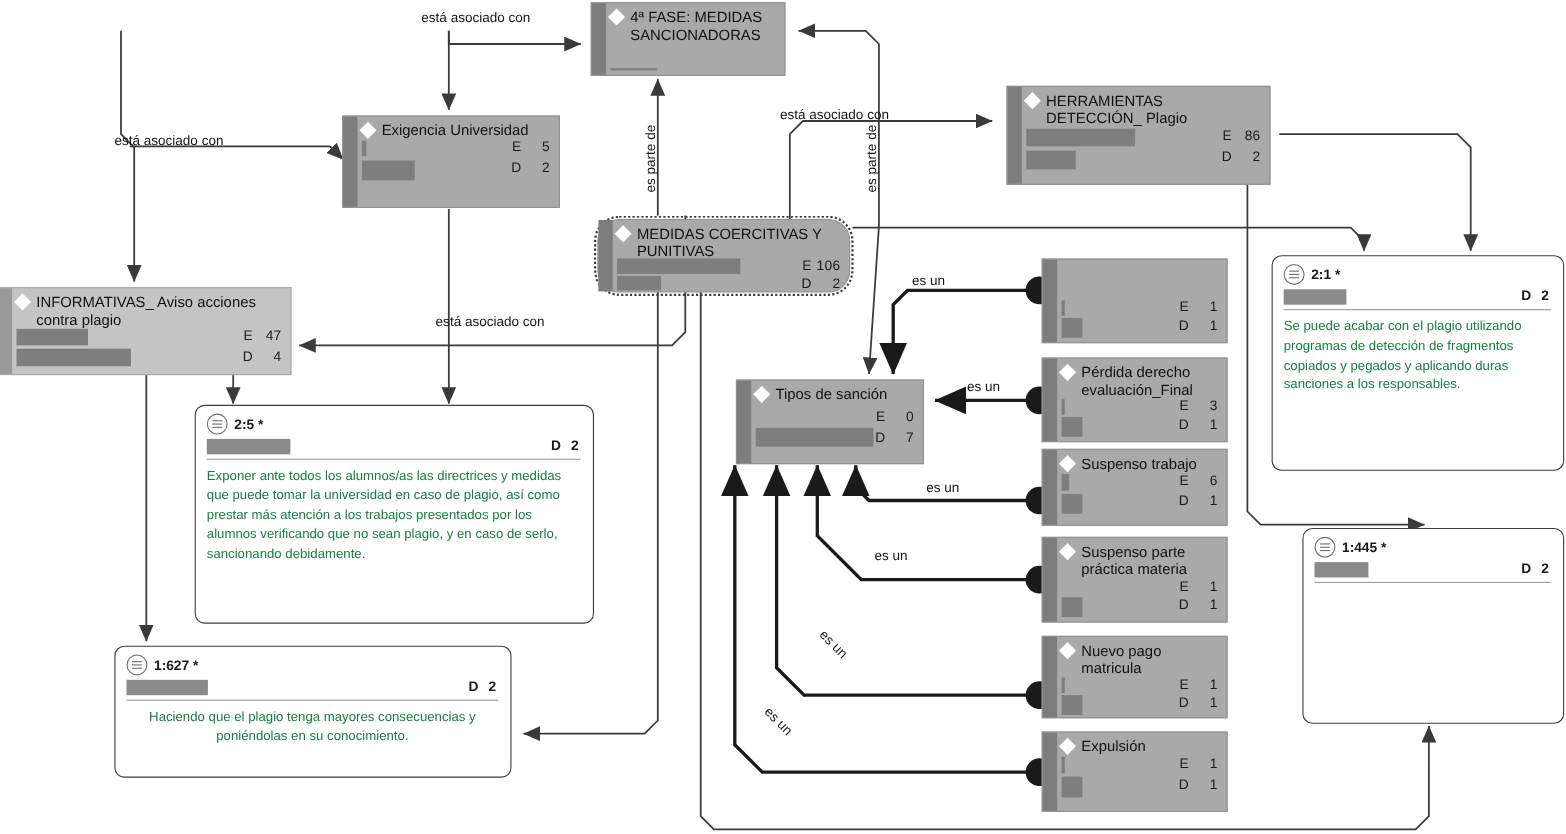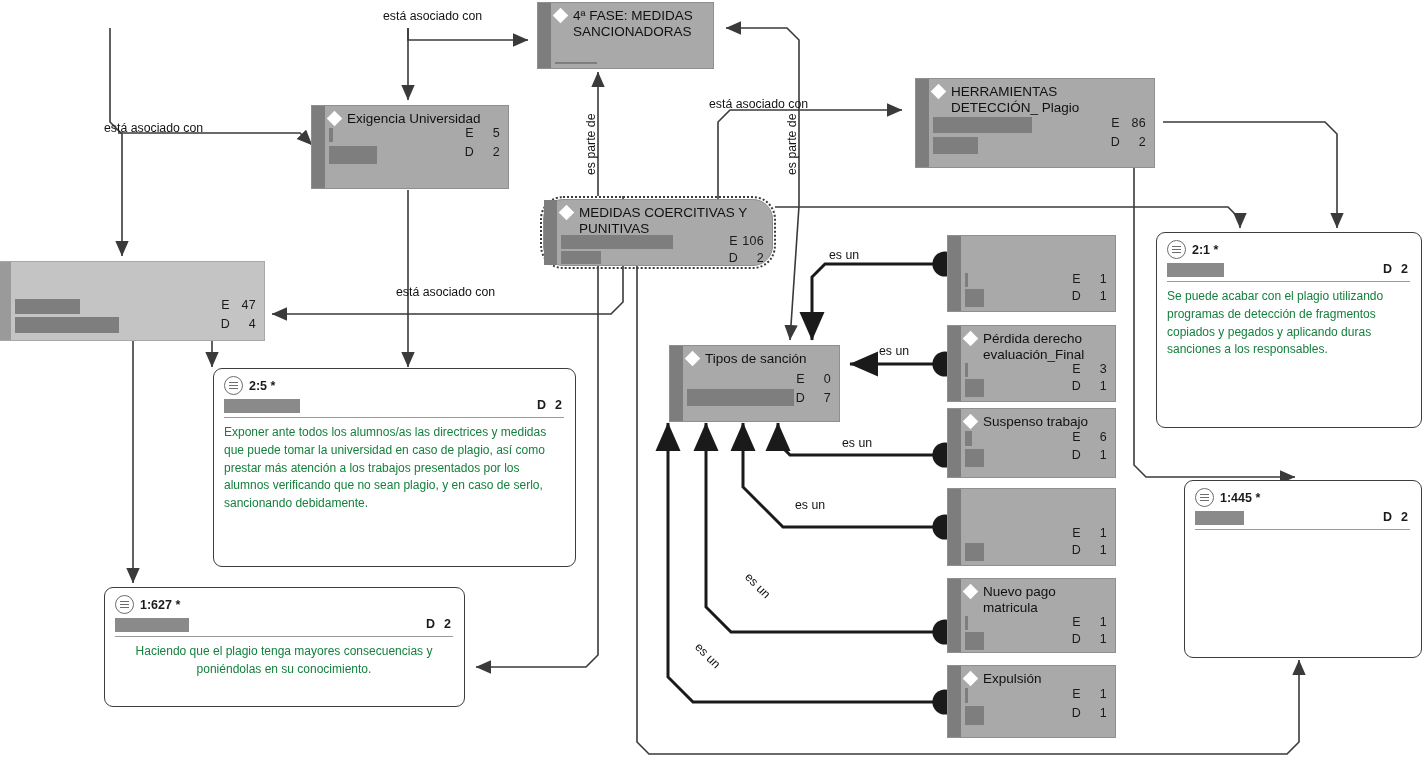--- a/index.html
+++ b/index.html
@@ -165,20 +165,22 @@
       <div class="bar" style="left:4px;top:35px;width:112px;height:14px;"></div>
       <div class="bar" style="left:4px;top:51px;width:40px;height:13px;"></div>
       <div class="ed" style="top:34px;"><span>E</span><b>106</b></div>
       <div class="ed" style="top:51px;"><span>D</span><b>2</b></div>
     </div>
   </div>
 
   <div class="node light" style="left:-3px;top:261px;width:268px;height:80px;">
     <div class="rail"></div>
     <div class="body">
+      <div class="ttl"><span class="dia"></span><span>INFORMATIVAS_ Aviso acciones
+contra plagio</span></div>
       <div class="bar" style="left:4px;top:37px;width:65px;height:15px;"></div>
       <div class="bar" style="left:4px;top:55px;width:104px;height:16px;"></div>
       <div class="ed" style="top:36px;"><span>E</span><b>47</b></div>
       <div class="ed" style="top:55px;"><span>D</span><b>4</b></div>
     </div>
   </div>
 
   <div class="node" style="left:669px;top:345px;width:171px;height:77px;">
     <div class="rail"></div>
     <div class="body">
@@ -218,20 +220,22 @@
       <div class="bar" style="left:4px;top:22px;width:7px;height:15px;"></div>
       <div class="bar" style="left:4px;top:40px;width:19px;height:18px;"></div>
       <div class="ed" style="top:21px;"><span>E</span><b>6</b></div>
       <div class="ed" style="top:39px;"><span>D</span><b>1</b></div>
     </div>
   </div>
 
   <div class="node" style="left:947px;top:488px;width:169px;height:78px;">
     <div class="rail"></div>
     <div class="body">
+      <div class="ttl"><span class="dia"></span><span>Suspenso parte
+práctica materia</span></div>
       <div class="bar" style="left:4px;top:54px;width:19px;height:18px;"></div>
       <div class="ed" style="top:37px;"><span>E</span><b>1</b></div>
       <div class="ed" style="top:54px;"><span>D</span><b>1</b></div>
     </div>
   </div>
 
   <div class="node" style="left:947px;top:578px;width:169px;height:75px;">
     <div class="rail"></div>
     <div class="body">
       <div class="ttl"><span class="dia"></span><span>Nuevo pago
@@ -247,21 +251,21 @@
     <div class="rail"></div>
     <div class="body">
       <div class="ttl"><span class="dia"></span><span>Expulsión</span></div>
       <div class="bar" style="left:4px;top:22px;width:3px;height:15px;"></div>
       <div class="bar" style="left:4px;top:40px;width:19px;height:19px;"></div>
       <div class="ed" style="top:21px;"><span>E</span><b>1</b></div>
       <div class="ed" style="top:40px;"><span>D</span><b>1</b></div>
     </div>
   </div>
 
-  <div class="note" style="left:177px;top:368px;width:363px;height:199px;margin-left:36px;">
+  <div class="note" style="left:177px;top:368px;width:363px;height:199px;">
     <div class="hdr">
       <span class="nicon">
           <i></i>
           <i></i>
           <i></i>
         </span>
       <span>2:5 *</span>
     </div>
     <div class="meta">
       <span class="swatch" style="width:76px;"></span>

